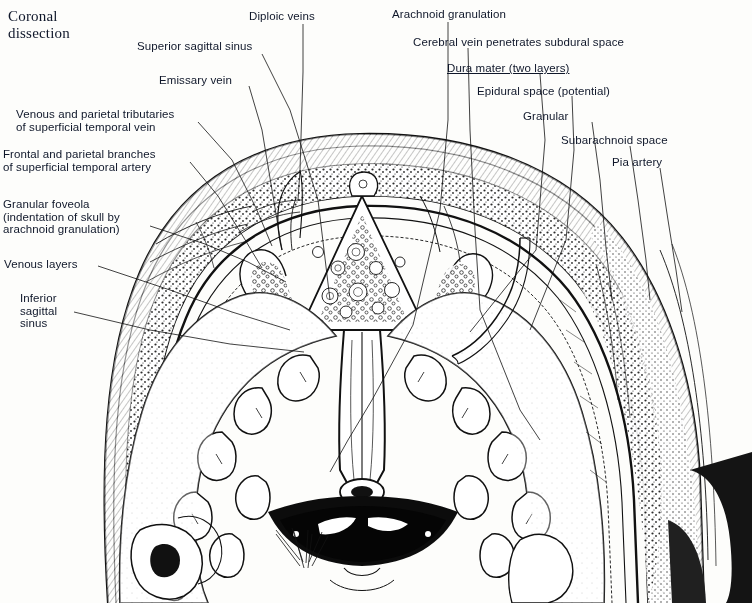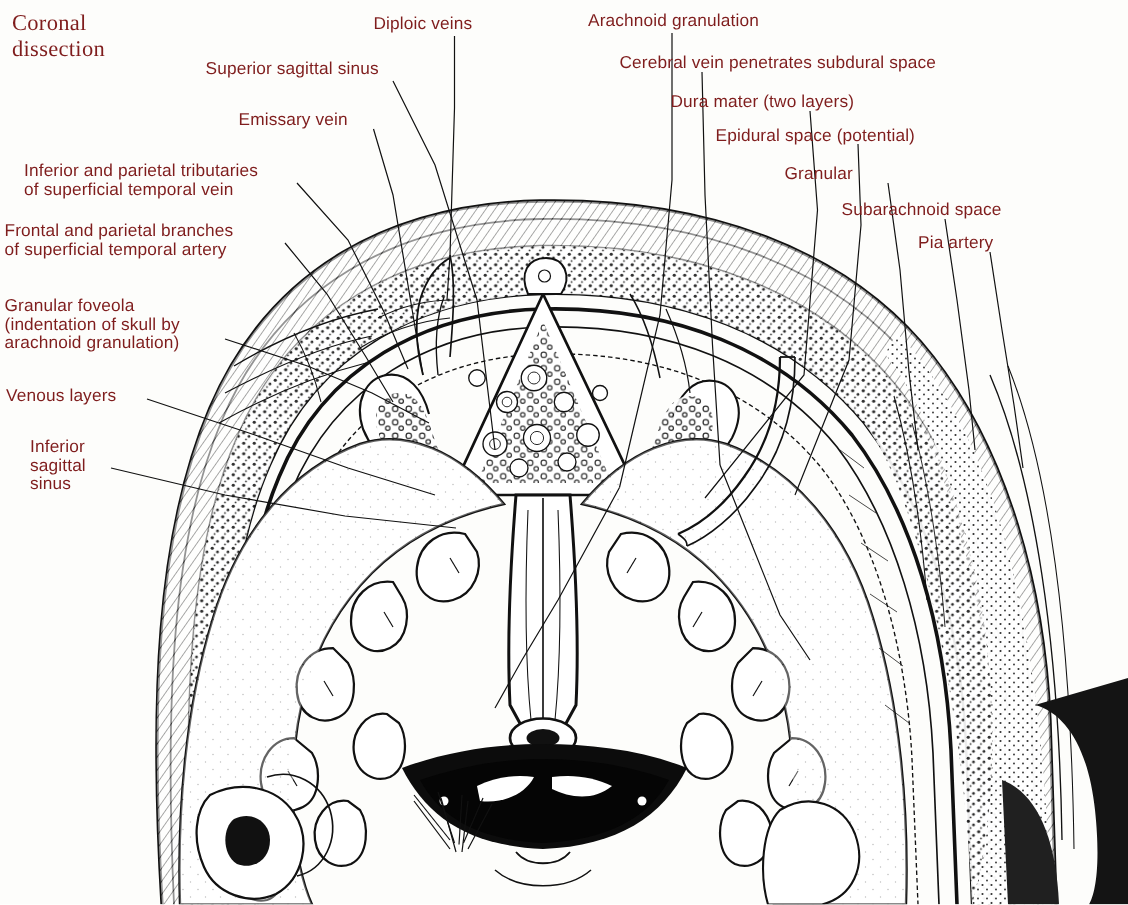--- a/index.html
+++ b/index.html
@@ -13,21 +13,21 @@
     height: 603px;
     background: #fdfdfb;
     overflow: hidden;
     font-family: "Liberation Sans", sans-serif;
     color: #111111;
   }
   .label {
     position: absolute;
     font-size: 11.5px;
     line-height: 12.5px;
-    color: #7f1d1d;
+    color: #0f172a;
     white-space: pre-line;
     letter-spacing: 0.1px;
   }
   .label.title {
     font-size: 15px;
     line-height: 17px;
     font-family: "Liberation Serif", serif;
     letter-spacing: 0.2px;
   }
   svg.overlay {
@@ -326,23 +326,23 @@
   </svg>
 
   <div id="labels-layer">
       <div class="label title" style="left: 8px; top: 8px;">Coronal
 dissection</div>
       <div class="label" style="left: 249px; top: 10px;">Diploic veins</div>
       <div class="label" style="left: 392px; top: 8px;">Arachnoid granulation</div>
       <div class="label" style="left: 137px; top: 40px;">Superior sagittal sinus</div>
       <div class="label" style="left: 413px; top: 36px; text-align: center;">Cerebral vein penetrates subdural space</div>
       <div class="label" style="left: 159px; top: 74px;">Emissary vein</div>
-      <div class="label" style="left: 447px; top: 62px;">Dura mater (two layers)</div>
+      <div class="label" style="left: 447px; top: 62px; text-decoration: underline;">Dura mater (two layers)</div>
       <div class="label" style="left: 477px; top: 85px;">Epidural space (potential)</div>
-      <div class="label" style="left: 16px; top: 108px;">Inferior and parietal tributaries
+      <div class="label" style="left: 16px; top: 108px;">Venous and parietal tributaries
    of superficial temporal vein</div>
       <div class="label" style="left: 523px; top: 110px;">Granular</div>
       <div class="label" style="left: 561px; top: 134px; text-align: center;">Subarachnoid space</div>
       <div class="label" style="left: 3px; top: 148px;">Frontal and parietal branches
   of superficial temporal artery</div>
       <div class="label" style="left: 612px; top: 156px;">Pia artery</div>
       <div class="label" style="left: 3px; top: 198px;">Granular foveola
 (indentation of skull by
 arachnoid granulation)</div>
       <div class="label" style="left: 4px; top: 258px;">Venous layers</div>

